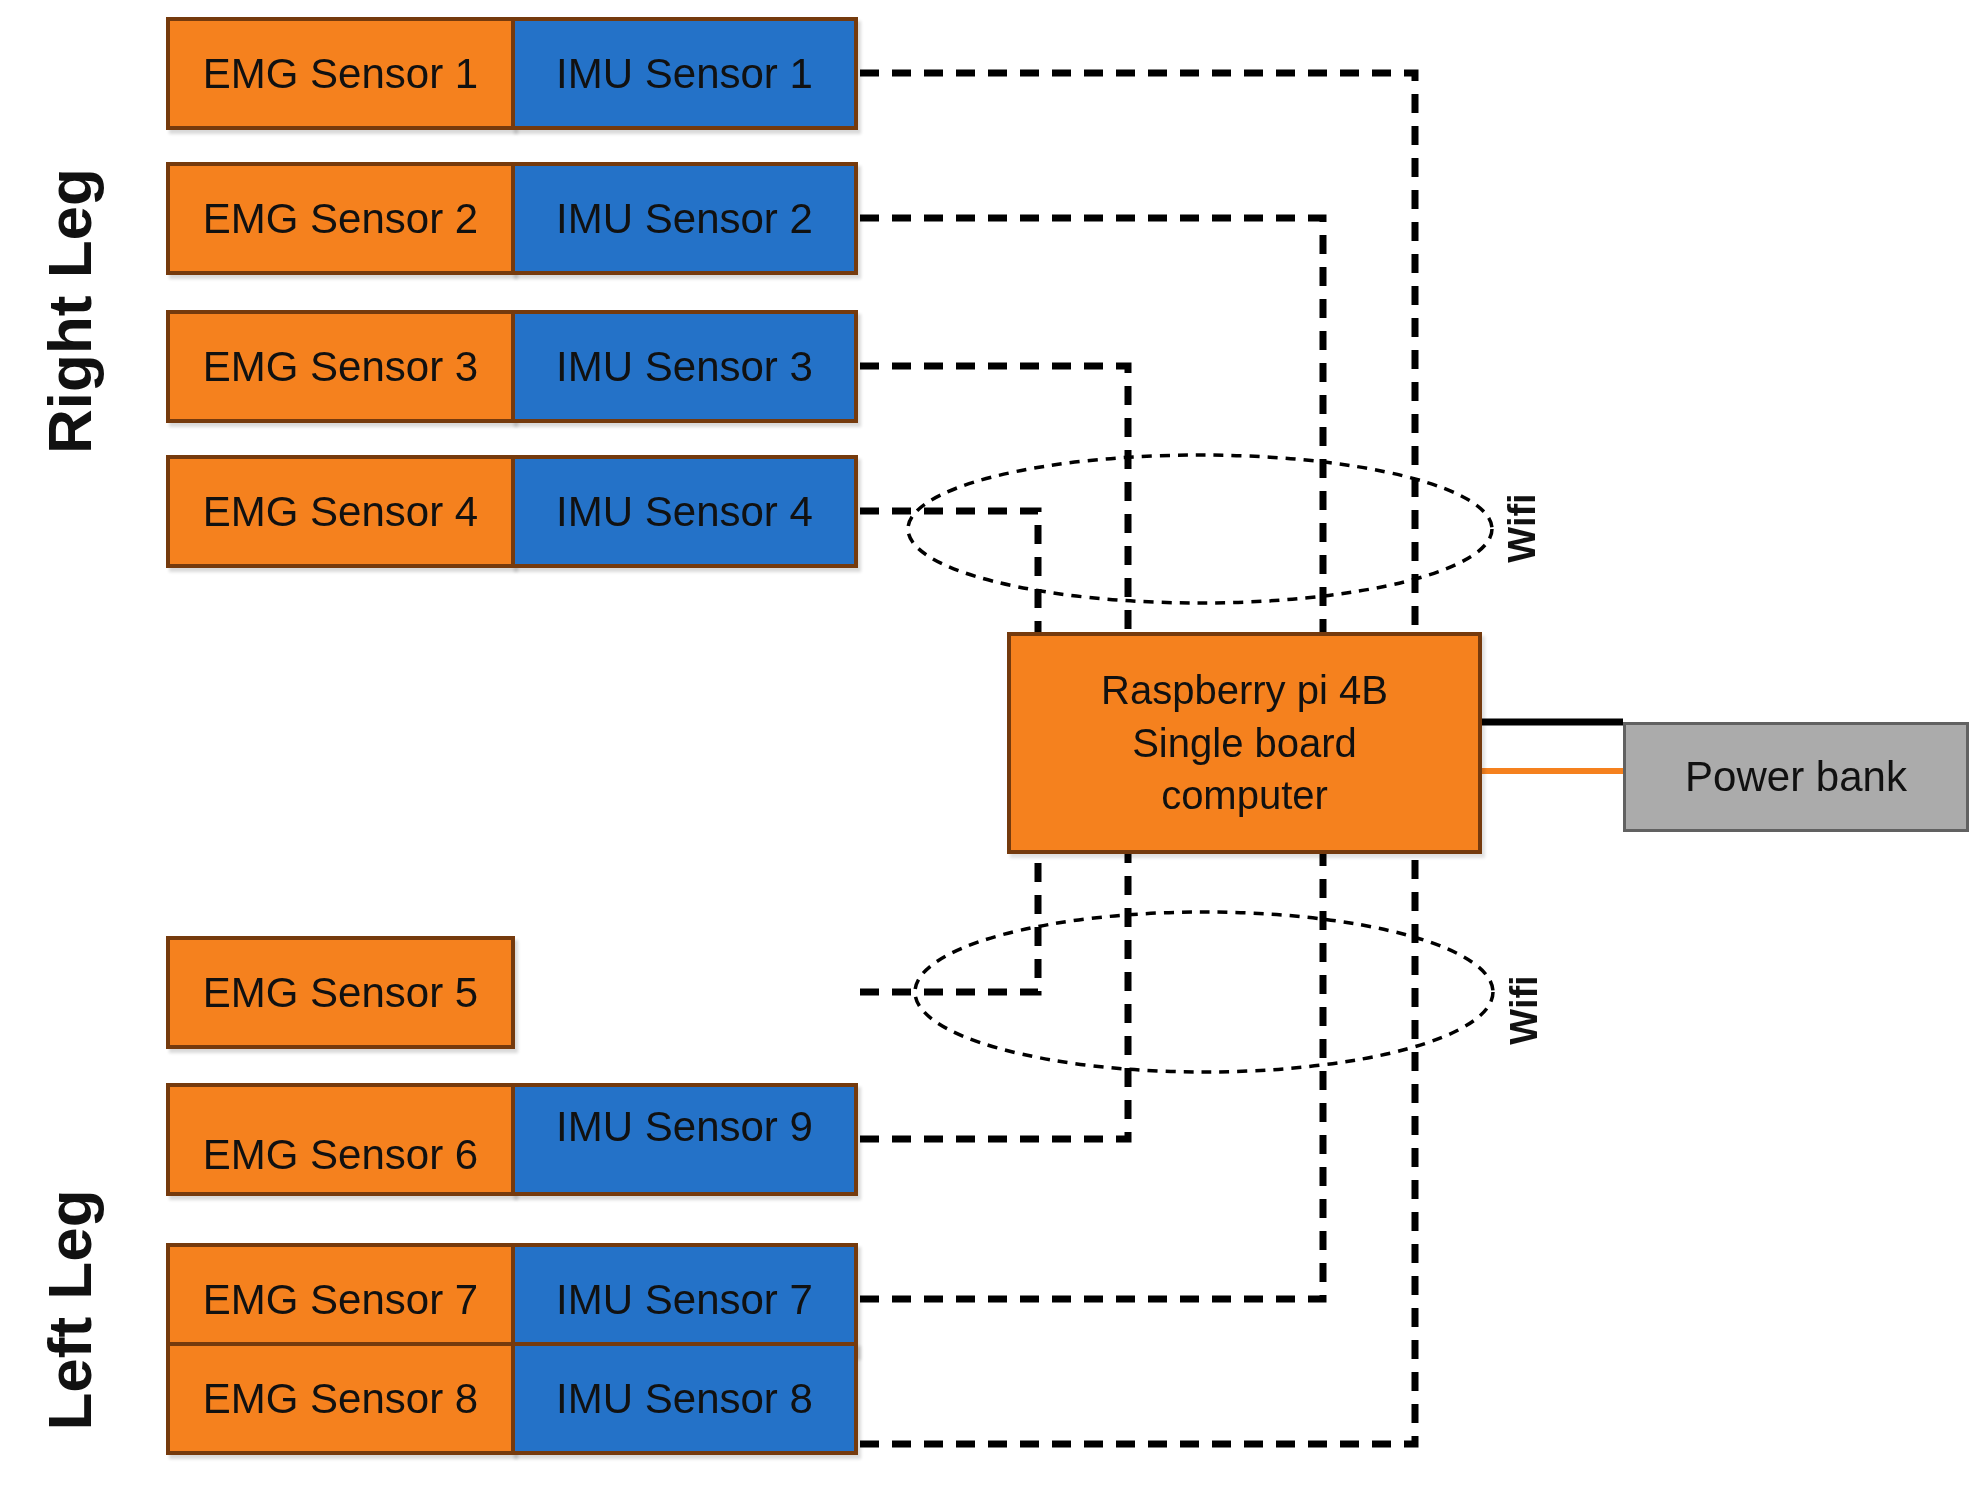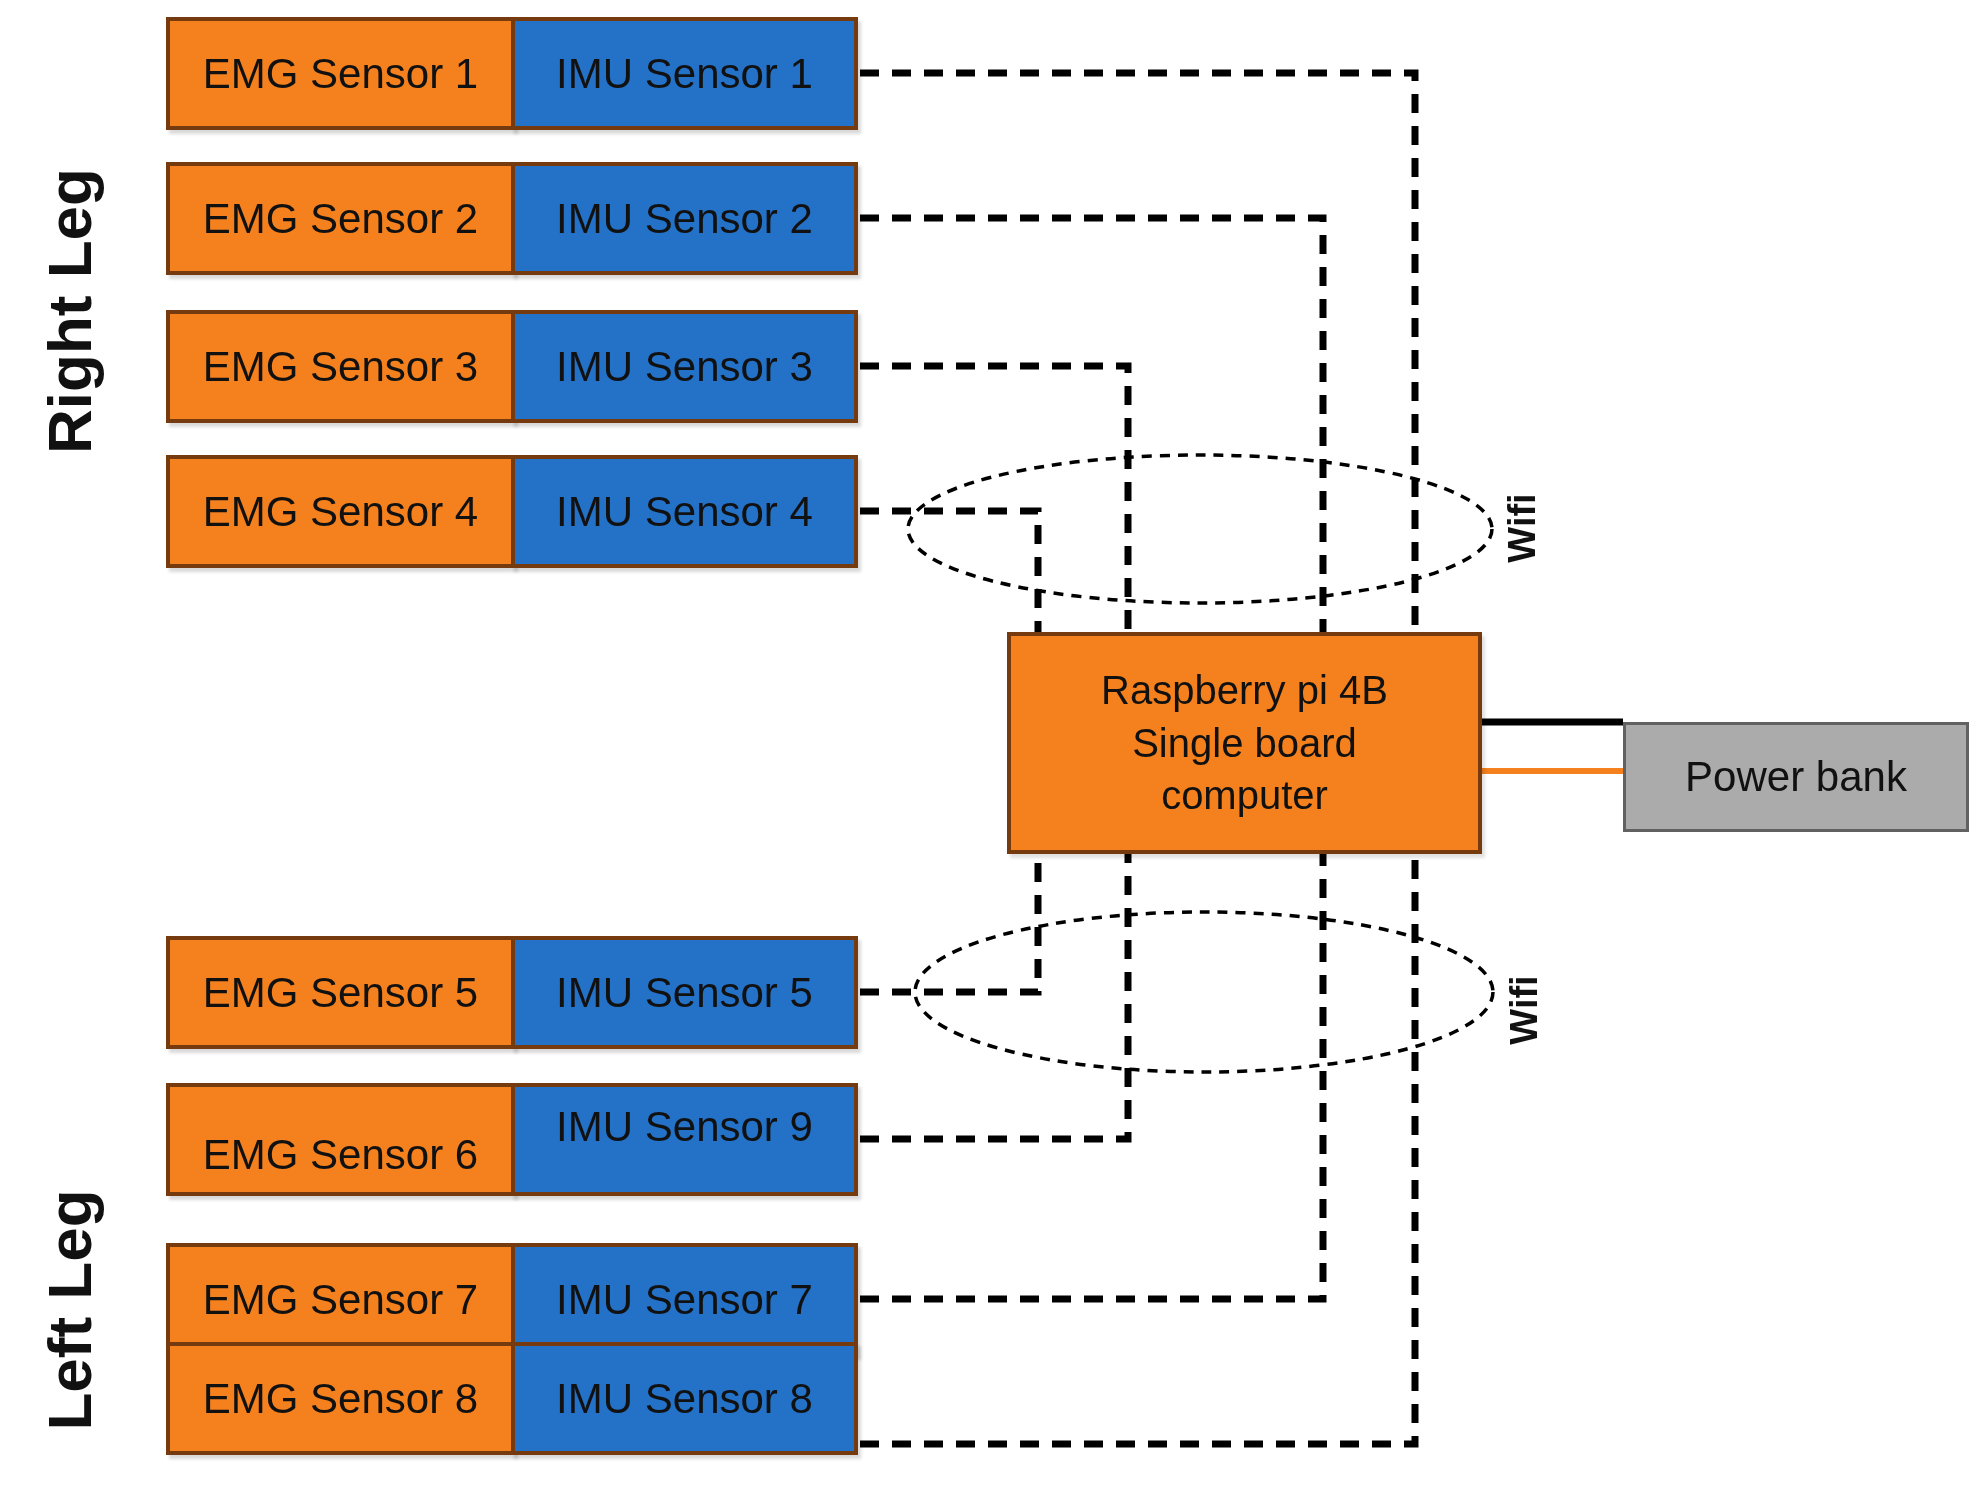--- a/index.html
+++ b/index.html
@@ -127,23 +127,20 @@
         <span>EMG Sensor 4</span>
       </div>
     <div class="cell imu">
         <span>IMU Sensor 4</span>
       </div>
   </div>
   <div class="row r5">
     <div class="cell emg">
         <span>EMG Sensor 5</span>
       </div>
-    <div class="cell imu">
-        <span>IMU Sensor 5</span>
-      </div>
   </div>
   <div class="row r6">
     <div class="cell emg">
         <span>EMG Sensor 6</span>
       </div>
     <div class="cell imu">
         <span>IMU Sensor 9</span>
       </div>
   </div>
   <div class="row r7">

